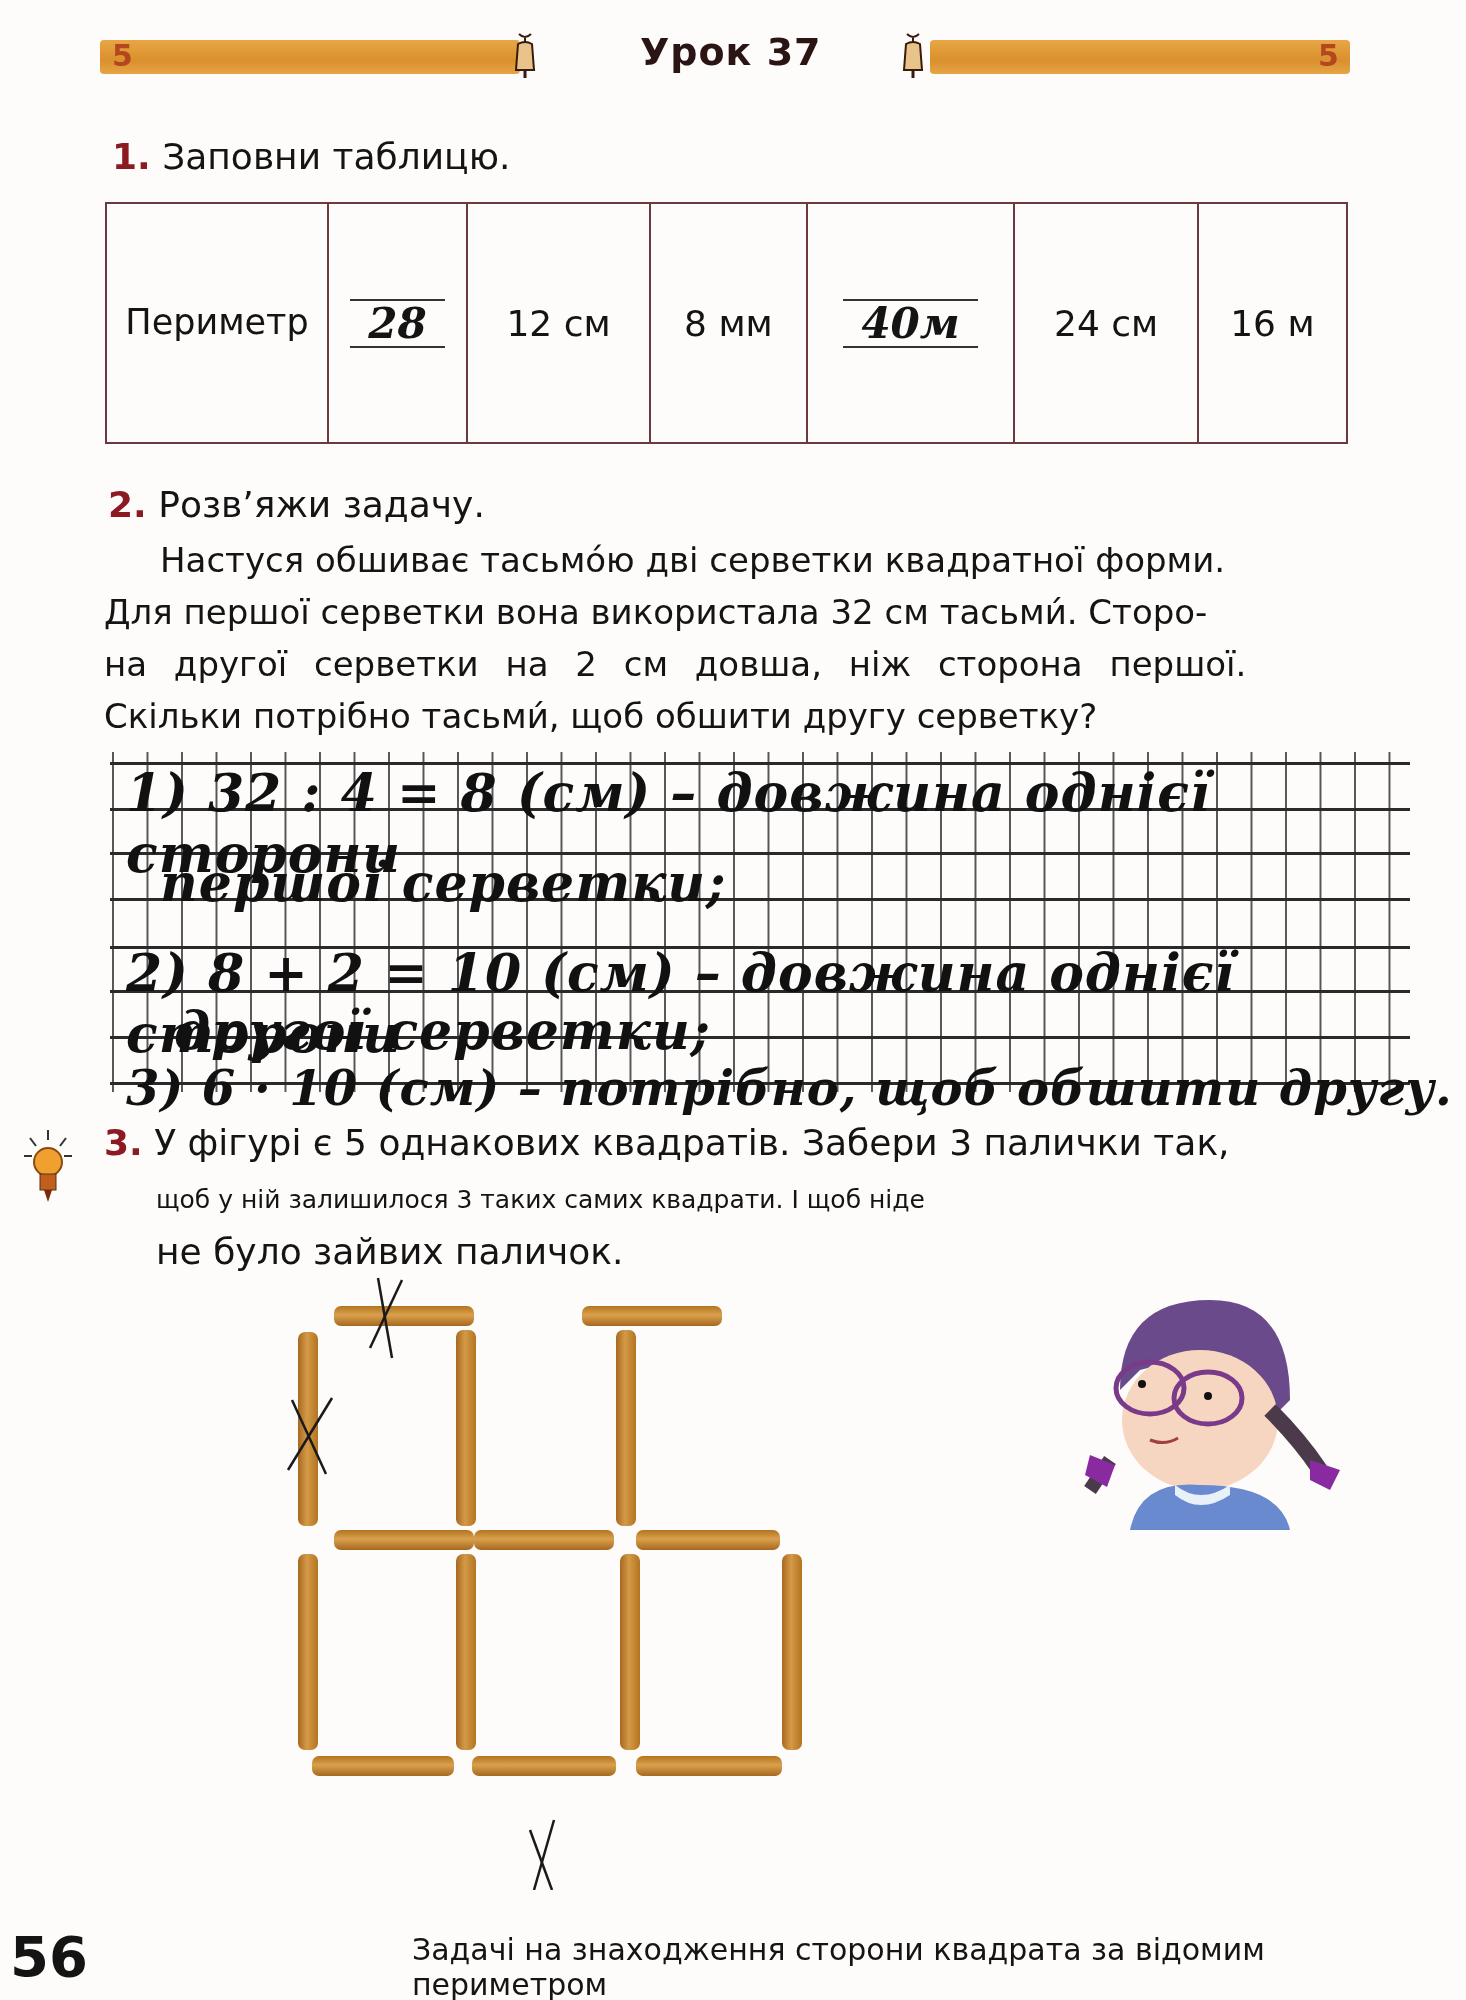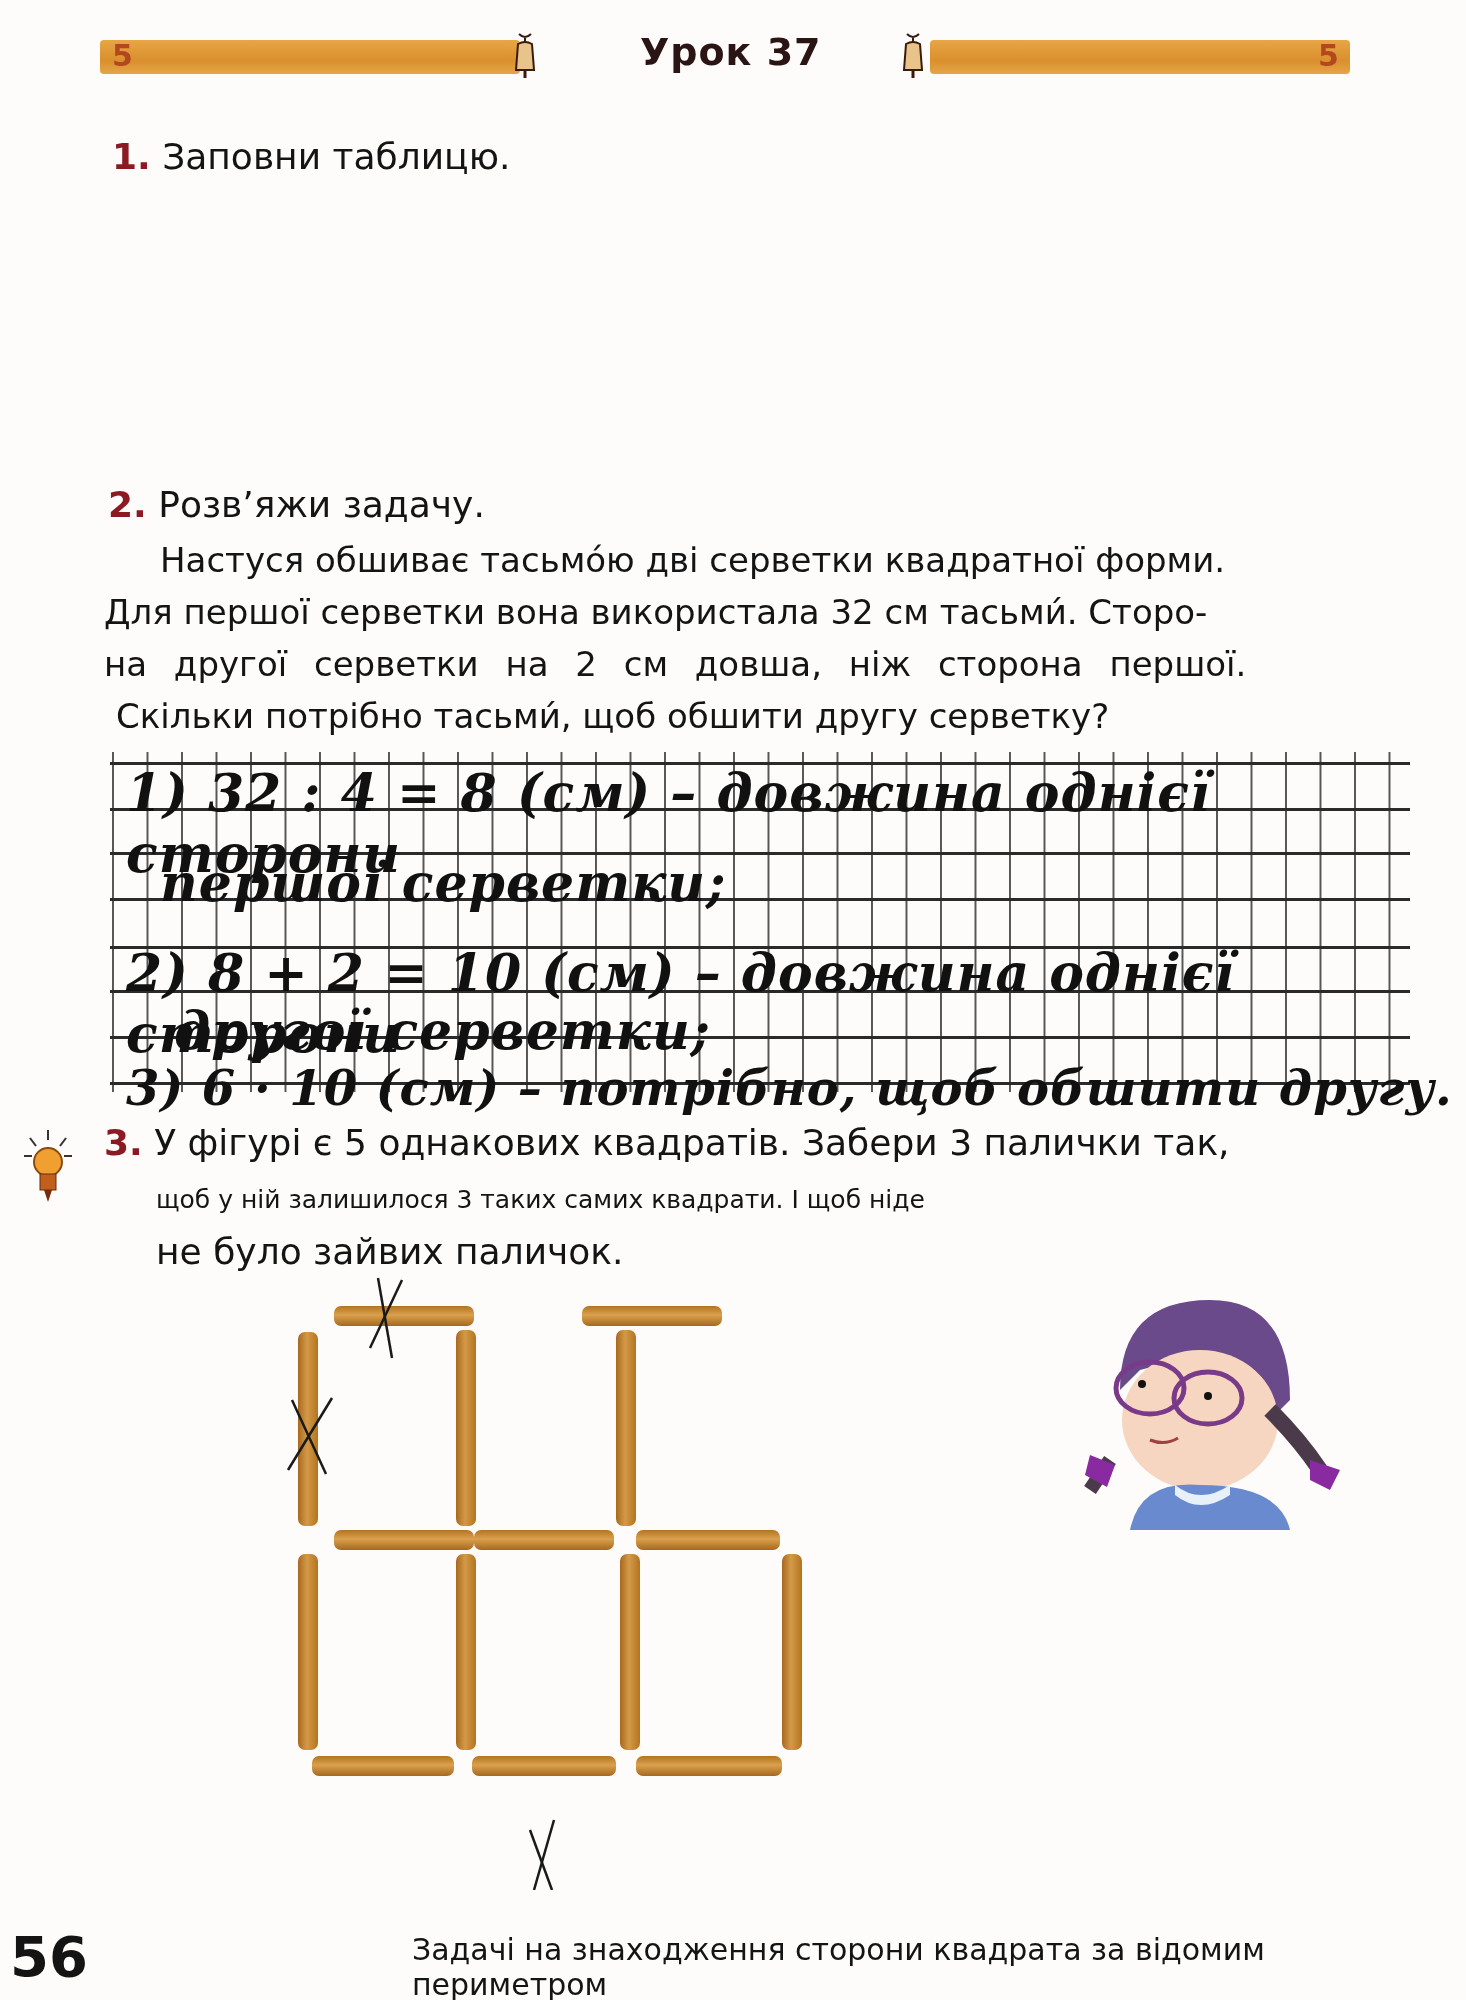--- a/index.html
+++ b/index.html
@@ -60,31 +60,40 @@
   <path d="M13 38 L13 46" stroke="#3a1a0a" stroke-width="3"></path>
 </svg>
 
 <div class="h1" style="left:112px; top:136px;" data-name="task1-heading">
   <span class="num" data-name="task-number">1.</span>
   <span data-name="task-title">Заповни таблицю.</span>
 </div>
 
 <table class="t1" data-name="perimeter-table">
   <tbody>
+      <tr data-name="table-row-perimeter">
+    <td class="head" data-name="row-label">Периметр</td>
+    <td data-name="table-cell"><span class="cell-grid hw" data-name="handwritten-answer">28</span></td>
+    <td data-name="table-cell">12 см</td>
+    <td data-name="table-cell">8 мм</td>
+    <td data-name="table-cell"><span class="cell-grid hw" data-name="handwritten-answer">40м</span></td>
+    <td data-name="table-cell">24 см</td>
+    <td data-name="table-cell">16 м</td>
+  </tr>
 </tbody>
   </table>
 
 <div class="h1" style="left:108px; top:484px;" data-name="task2-heading">
   <span class="num" data-name="task-number">2.</span>
   <span data-name="task-title">Розв’яжи задачу.</span>
 </div>
 <div class="p" style="left:160px; top:534px;" data-name="problem-line">Настуся обшиває тасьмóю дві серветки квадратної форми.</div>
 <div class="p" style="left:104px; top:586px;" data-name="problem-line">Для першої серветки вона використала 32 см тасьми́. Сторо-</div>
 <div class="p" style="left:104px; top:638px; word-spacing:16px;" data-name="problem-line">на другої серветки на 2 см довша, ніж сторона першої.</div>
-<div class="p" style="left:116px; top:690px;" data-name="problem-line">Скільки потрібно тасьми́, щоб обшити другу серветку?</div>
+<div class="p" style="left:104px; top:690px;" data-name="problem-line">Скільки потрібно тасьми́, щоб обшити другу серветку?</div>
 
 <div class="grid" data-name="notebook-grid"></div>
 <div class="hline" style="top:762px" data-name="grid-line"></div>
 <div class="hline" style="top:808px" data-name="grid-line"></div>
 <div class="hline" style="top:852px" data-name="grid-line"></div>
 <div class="hline" style="top:898px" data-name="grid-line"></div>
 <div class="hline" style="top:946px" data-name="grid-line"></div>
 <div class="hline" style="top:990px" data-name="grid-line"></div>
 <div class="hline" style="top:1036px" data-name="grid-line"></div>
 <div class="hline" style="top:1082px" data-name="grid-line"></div>

